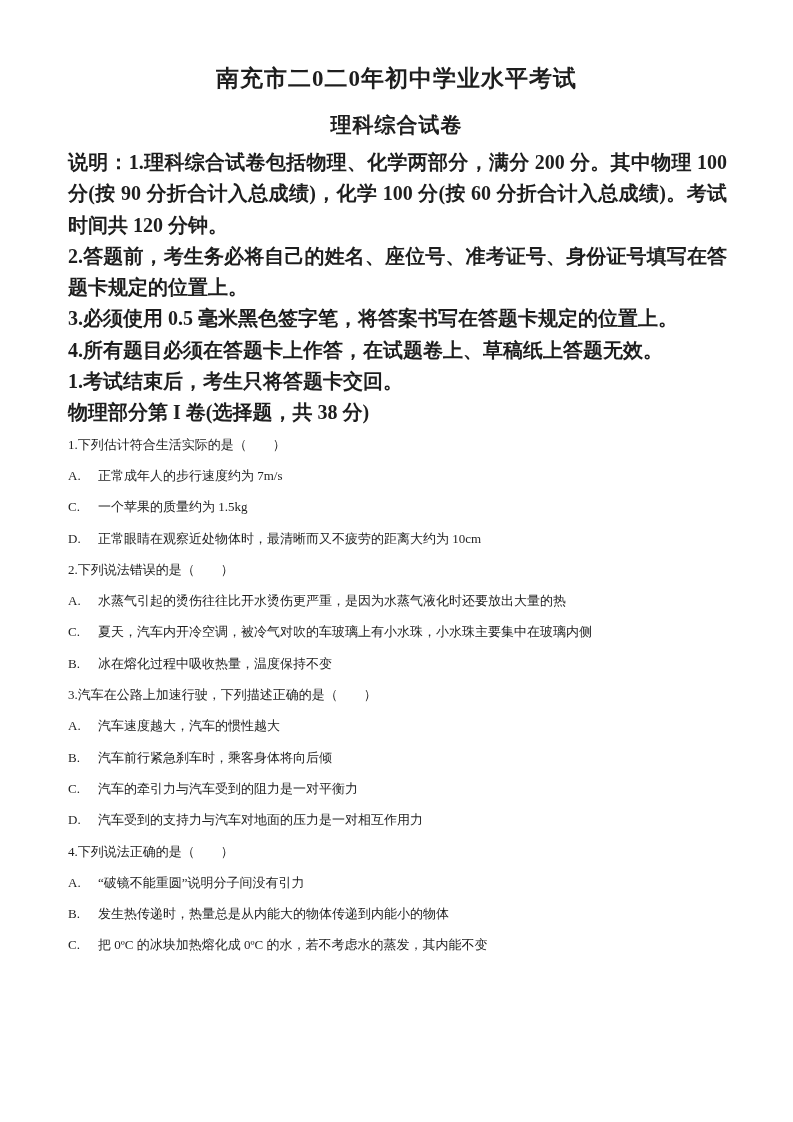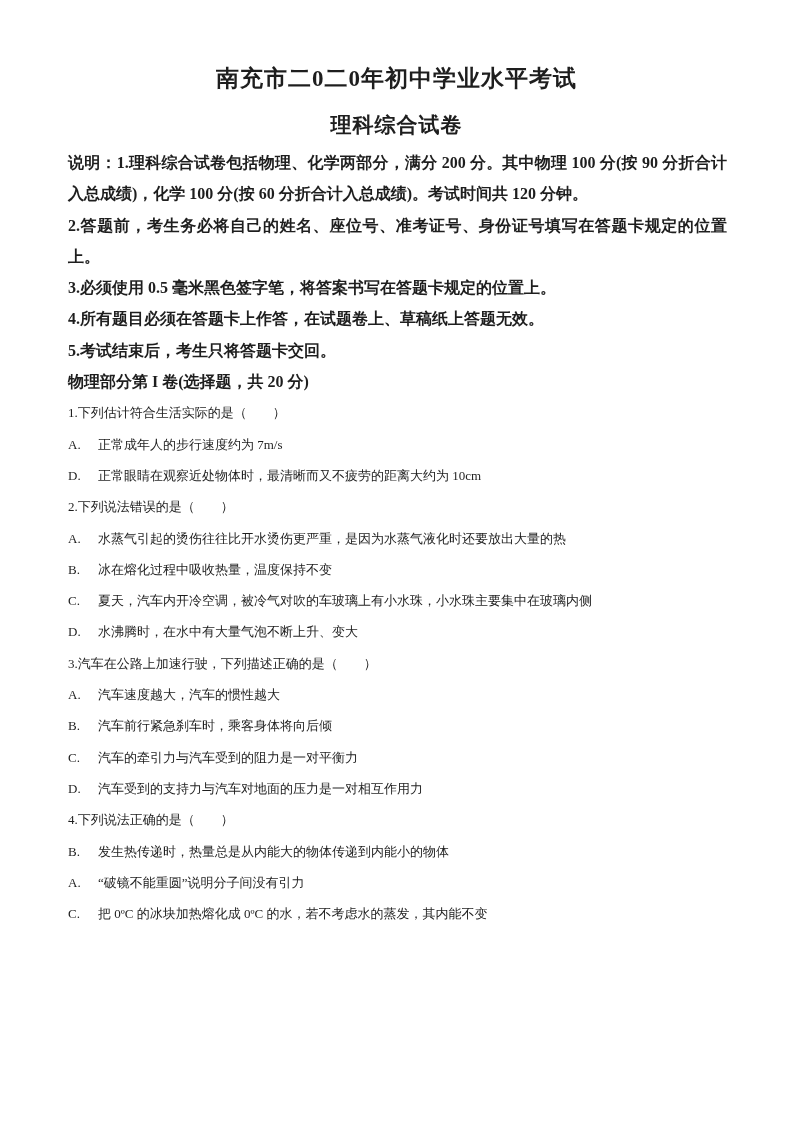--- a/index.html
+++ b/index.html
@@ -35,21 +35,21 @@
   .content {
     margin: 8px 66px 0 68px;
   }
   .content p {
     margin: 0;
     line-height: 31.3px;
     font-size: 13px;
   }
   .content p.b {
     font-weight: 700;
-    font-size: 16px;
+    font-size: 20px;
   }
   .content p.j {
     text-align: justify;
     text-justify: inter-character;
   }
   .ol {
     display: inline-block;
     min-width: 30px;
   }
   .footer {
@@ -71,43 +71,43 @@
 
   <div class="title">南充市二0二0年初中学业水平考试</div>
   <div class="subtitle">理科综合试卷</div>
 
   <div class="content">
 
     <p class="b j">说明：1.理科综合试卷包括物理、化学两部分，满分 200 分。其中物理 100 分(按 90 分折合计入总成绩)，化学 100 分(按 60 分折合计入总成绩)。考试时间共 120 分钟。</p>
     <p class="b j">2.答题前，考生务必将自己的姓名、座位号、准考证号、身份证号填写在答题卡规定的位置上。</p>
     <p class="b">3.必须使用 0.5 毫米黑色签字笔，将答案书写在答题卡规定的位置上。</p>
     <p class="b">4.所有题目必须在答题卡上作答，在试题卷上、草稿纸上答题无效。</p>
-    <p class="b">5.考试结束后，考生只将答题卡交回。</p>
+    <p class="b">1.考试结束后，考生只将答题卡交回。</p>
 
-    <p class="b">物理部分第 I 卷(选择题，共 20 分)</p>
+    <p class="b">物理部分第 I 卷(选择题，共 38 分)</p>
 
     <p>1.下列估计符合生活实际的是（　　）</p>
     <p><span class="ol">A.</span><span>正常成年人的步行速度约为 7m/s</span></p>
+    <p><span class="ol">C.</span><span>一个苹果的质量约为 1.5kg</span></p>
     <p><span class="ol">D.</span><span>正常眼睛在观察近处物体时，最清晰而又不疲劳的距离大约为 10cm</span></p>
 
     <p>2.下列说法错误的是（　　）</p>
     <p><span class="ol">A.</span><span>水蒸气引起的烫伤往往比开水烫伤更严重，是因为水蒸气液化时还要放出大量的热</span></p>
+    <p><span class="ol">C.</span><span>夏天，汽车内开冷空调，被冷气对吹的车玻璃上有小水珠，小水珠主要集中在玻璃内侧</span></p>
     <p><span class="ol">B.</span><span>冰在熔化过程中吸收热量，温度保持不变</span></p>
-    <p><span class="ol">C.</span><span>夏天，汽车内开冷空调，被冷气对吹的车玻璃上有小水珠，小水珠主要集中在玻璃内侧</span></p>
-    <p><span class="ol">D.</span><span>水沸腾时，在水中有大量气泡不断上升、变大</span></p>
 
     <p>3.汽车在公路上加速行驶，下列描述正确的是（　　）</p>
     <p><span class="ol">A.</span><span>汽车速度越大，汽车的惯性越大</span></p>
     <p><span class="ol">B.</span><span>汽车前行紧急刹车时，乘客身体将向后倾</span></p>
     <p><span class="ol">C.</span><span>汽车的牵引力与汽车受到的阻力是一对平衡力</span></p>
     <p><span class="ol">D.</span><span>汽车受到的支持力与汽车对地面的压力是一对相互作用力</span></p>
 
     <p>4.下列说法正确的是（　　）</p>
+    <p><span class="ol">A.</span><span>“破镜不能重圆”说明分子间没有引力</span></p>
     <p><span class="ol">B.</span><span>发生热传递时，热量总是从内能大的物体传递到内能小的物体</span></p>
-    <p><span class="ol">A.</span><span>“破镜不能重圆”说明分子间没有引力</span></p>
     <p><span class="ol">C.</span><span>把 0ºC 的冰块加热熔化成 0ºC 的水，若不考虑水的蒸发，其内能不变</span></p>
 
   </div>
 
   <div class="footer">
     <span>12</span>
     <span>https://xkw88.cn</span>
   </div>
 
 </div>

